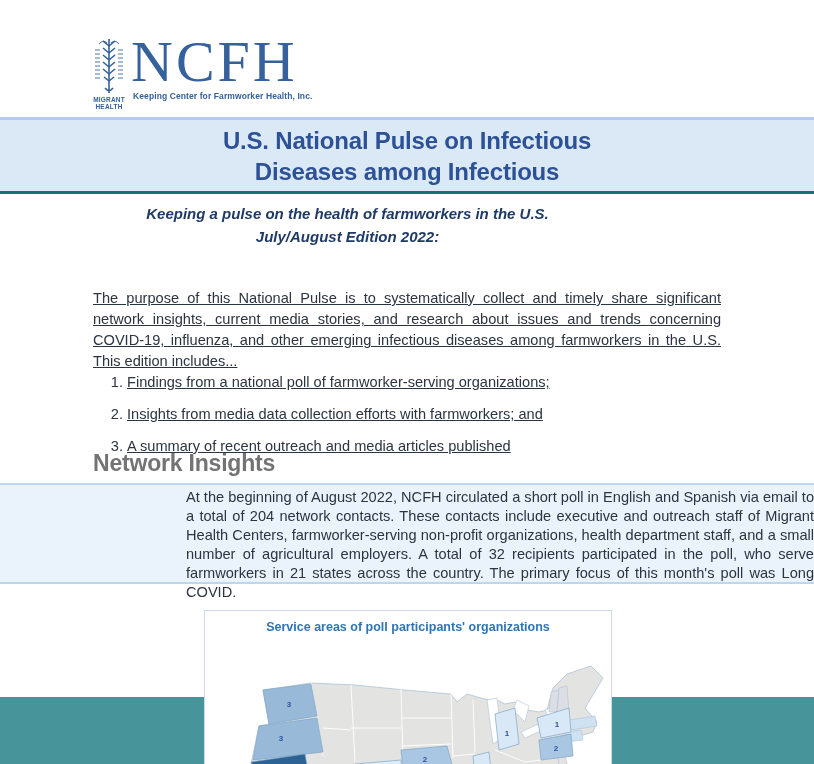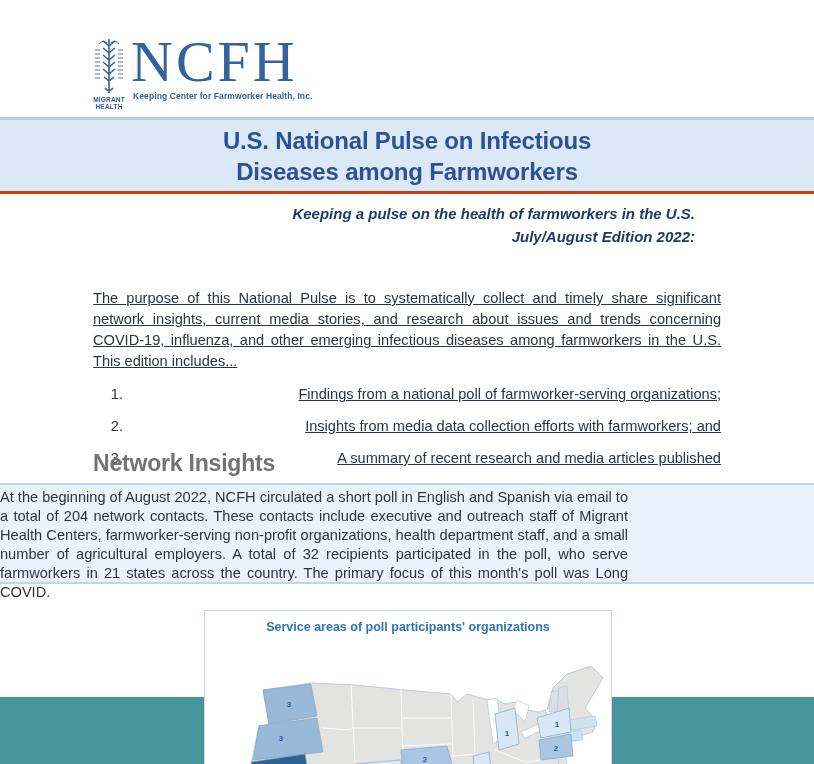--- a/index.html
+++ b/index.html
@@ -20,51 +20,51 @@
     color:#35619c; letter-spacing:3px; font-weight:400;
   }
   .logo-name {
     font-size:8.5px; font-weight:bold; color:#35619c; letter-spacing:0.1px;
     margin-top:3px; padding-left:2px;
   }
 
   
   .banner {
     position:absolute; top:117px; left:0; width:814px; height:77px;
-    background:#dbe9f6; border-top:3px solid #b3cce9; border-bottom:3px solid #c2410c;
+    background:#dbe9f6; border-top:3px solid #b3cce9; border-bottom:3px solid #0f766e;
     display:flex; flex-direction:column; justify-content:center; align-items:center;
   }
   .banner-line {
     font-size:24px; font-weight:bold; color:#2d5197; line-height:31px; text-align:center;
     letter-spacing:-0.2px;
   }
 
   
-  .subtitle { position:absolute; top:202px; left:0; width:695px; text-align:right; }
+  .subtitle { position:absolute; top:202px; left:0; width:695px; text-align:center; }
   .subtitle div {
     font-size:15px; font-style:italic; font-weight:bold; color:#203a67; line-height:23px;
   }
 
   
   .intro { position:absolute; top:288px; left:93px; width:628px;text-decoration:underline; }
   .intro-paragraph {
     font-size:14.6px; line-height:21px; text-align:justify; color:#2b3440;
   }
-  .intro-list { margin-top:12px; padding-left:34px;text-align:right; }
+  .intro-list { margin-top:0; padding-left:34px; }
   .intro-list li { font-size:14.6px; line-height:20px; margin-bottom:12px; color:#2b3440; }
 
   
   .ni-heading {
     position:absolute; top:450px; left:93px;
     font-size:23px; font-weight:bold; color:#737373; letter-spacing:-0.2px;
   }
   .ni-box {
     position:absolute; top:483px; left:0; width:814px; height:101px;
     background:#eaf3fb; border-top:2px solid #bed5ee; border-bottom:2px solid #bed5ee;
-    display:flex; justify-content:flex-start; align-items:flex-start;
+    display:flex; justify-content:flex-end; align-items:flex-start;
   }
   .ni-paragraph {
     width:628px; margin-top:3px; font-size:14.6px; line-height:19px;
     text-align:justify; color:#2b3440;
   }
 
   
   .teal-band { position:absolute; top:697px; left:0; width:814px; height:67px; background:#47959b; z-index:1; }
   .map-figure {
     position:absolute; top:610px; left:204px; width:408px; height:172px;
@@ -105,34 +105,34 @@
       <div class="emblem-caption">HEALTH</div>
     </div>
     <div class="logo-text">
       <div class="logo-acronym">NCFH</div>
       <div class="logo-name">Keeping Center for Farmworker Health, Inc.</div>
     </div>
   </div>
 
   <div class="banner">
     <div class="banner-line">U.S. National Pulse on Infectious</div>
-    <div class="banner-line">Diseases among Farmworkers</div>
+    <div class="banner-line">Diseases among Infectious</div>
   </div>
 
   <div class="subtitle">
     <div>Keeping a pulse on the health of farmworkers in the U.S.</div>
     <div>July/August Edition 2022:</div>
   </div>
 
   <div class="intro">
     <div class="intro-paragraph">The purpose of this National Pulse is to systematically collect and timely share significant network insights, current media stories, and research about issues and trends concerning COVID-19, influenza, and other emerging infectious diseases among farmworkers in the U.S. This edition includes...</div>
     <ol class="intro-list">
       <li>Findings from a national poll of farmworker-serving organizations;</li>
       <li>Insights from media data collection efforts with farmworkers; and</li>
-      <li>A summary of recent research and media articles published</li>
+      <li>A summary of recent outreach and media articles published</li>
     </ol>
   </div>
 
   <div class="ni-heading">Network Insights</div>
   <div class="ni-box">
     <div class="ni-paragraph">At the beginning of August 2022, NCFH circulated a short poll in English and Spanish via email to a total of 204 network contacts. These contacts include executive and outreach staff of Migrant Health Centers, farmworker-serving non-profit organizations, health department staff, and a small number of agricultural employers. A total of 32 recipients participated in the poll, who serve farmworkers in 21 states across the country. The primary focus of this month's poll was Long COVID.</div>
   </div>
 
   <div class="teal-band"></div>
 

